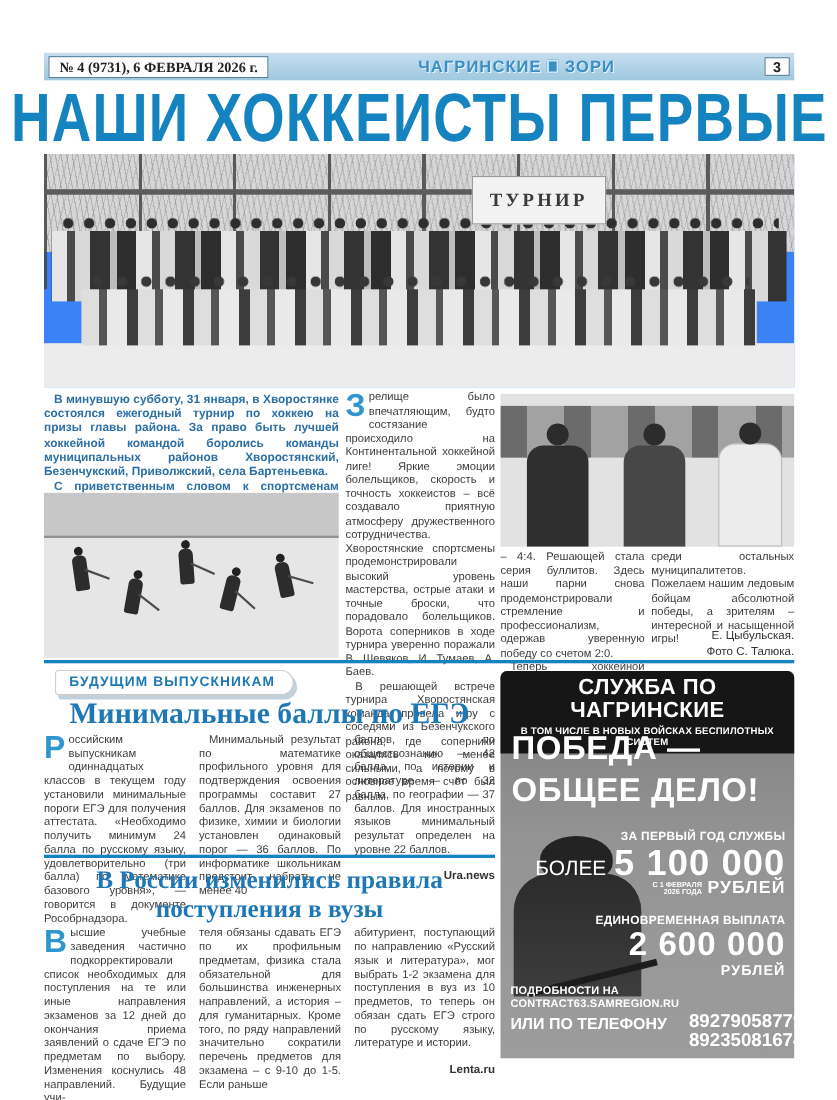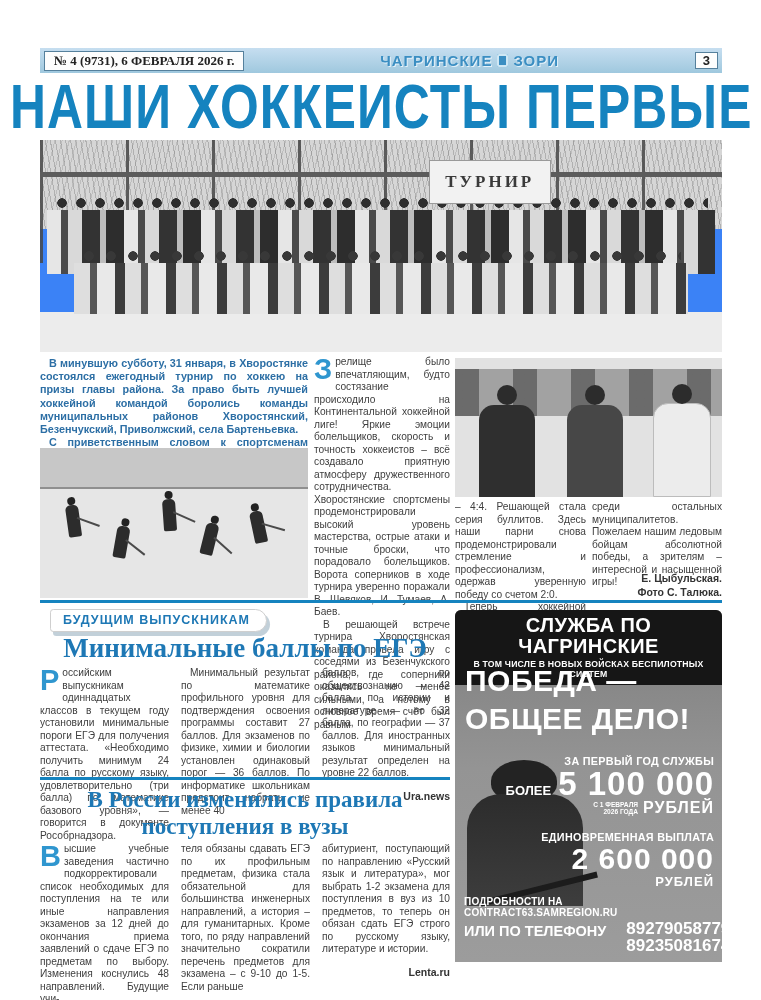--- a/index.html
+++ b/index.html
@@ -64,21 +64,21 @@
   .man-2{left:112px;background:#474747;}
   .man-3{left:198px;background:#ececec;border:1px solid #bcbcbc;}
 
   
   .body-text{font-size:10.2px;line-height:12.5px;color:#3e3e3e;text-align:justify;}
   .body-text p{margin:0;}
   .body-text p + p{text-indent:9px;}
   .dropcap{float:left;font-size:29px;line-height:25px;font-weight:800;color:#2f96cf;margin:1px 3px 0 0;}
   .lead{font-weight:bold;color:#2d6fa5;font-size:10.8px;line-height:13.2px;text-align:justify;}
   .lead p{margin:0;text-indent:9px;}
-  .byline{position:absolute;right:0;bottom:0;text-align:right;font-weight:bold;font-size:10.5px;
+  .byline{position:absolute;right:0;bottom:0;text-align:right;font-weight:normal;font-size:10.5px;
     line-height:14px;color:#333;}
 
   .rule{background:#1583bf;}
 
   .section-pill{left:50px;top:609px;background:#fff;border:1px solid #cfcfcf;
     border-radius:4px 14px 14px 4px;padding:3px 16px 4px 12px;
     box-shadow:3px 4px 0 rgba(120,150,170,.45);
     font-weight:bold;font-size:12.5px;letter-spacing:1px;color:#1e78b5;}
 
   .serif-title{font-family:"Liberation Serif",serif;font-weight:bold;color:#1e78b5;text-align:center;}
@@ -96,21 +96,21 @@
   .ad-header-sub{font-size:8.7px;font-weight:bold;letter-spacing:.2px;margin-top:2px;}
   .ad-slogan{position:absolute;top:52px;left:10px;font-weight:800;font-size:30px;line-height:38px;letter-spacing:.5px;}
   .soldier{position:absolute;left:6px;top:150px;width:128px;height:146px;}
   .soldier-body{position:absolute;top:34px;left:6px;width:116px;height:112px;
     background:linear-gradient(180deg,#2c2c2c,#3d3d3d);border-radius:34px 34px 0 0;}
   .soldier-helmet{position:absolute;top:0;left:30px;width:66px;height:42px;border-radius:50% 50% 42% 42%;background:#232323;}
   .soldier-rifle{position:absolute;bottom:14px;left:18px;width:120px;height:6px;background:#1c1c1c;transform:rotate(-14deg);}
   .ad-pay{position:absolute;top:145px;right:8px;text-align:right;}
   .ad-pay-label{font-size:10.8px;font-weight:800;letter-spacing:.3px;}
   .amount-row{display:flex;justify-content:flex-end;align-items:baseline;gap:7px;}
-  .more{font-size:13px;font-weight:700;}
+  .more{font-size:19px;font-weight:400;}
   .amount-big{font-size:33px;font-weight:800;letter-spacing:1px;line-height:34px;}
   .rub-row{display:flex;justify-content:flex-end;align-items:center;gap:5px;margin-top:-2px;}
   .date-note{font-size:6.6px;font-weight:bold;text-align:right;line-height:7.2px;}
   .rub{font-size:16px;font-weight:800;letter-spacing:1px;}
   .label2{margin-top:14px;}
   .amount-big2{font-size:30px;font-weight:800;letter-spacing:1px;line-height:31px;}
   .rub2{font-size:13px;font-weight:800;letter-spacing:1px;}
   .ad-details{position:absolute;left:9px;right:9px;bottom:8px;}
   .details-1{font-size:10px;font-weight:800;letter-spacing:.2px;}
   .phone-row{display:flex;gap:20px;margin-top:2px;}

